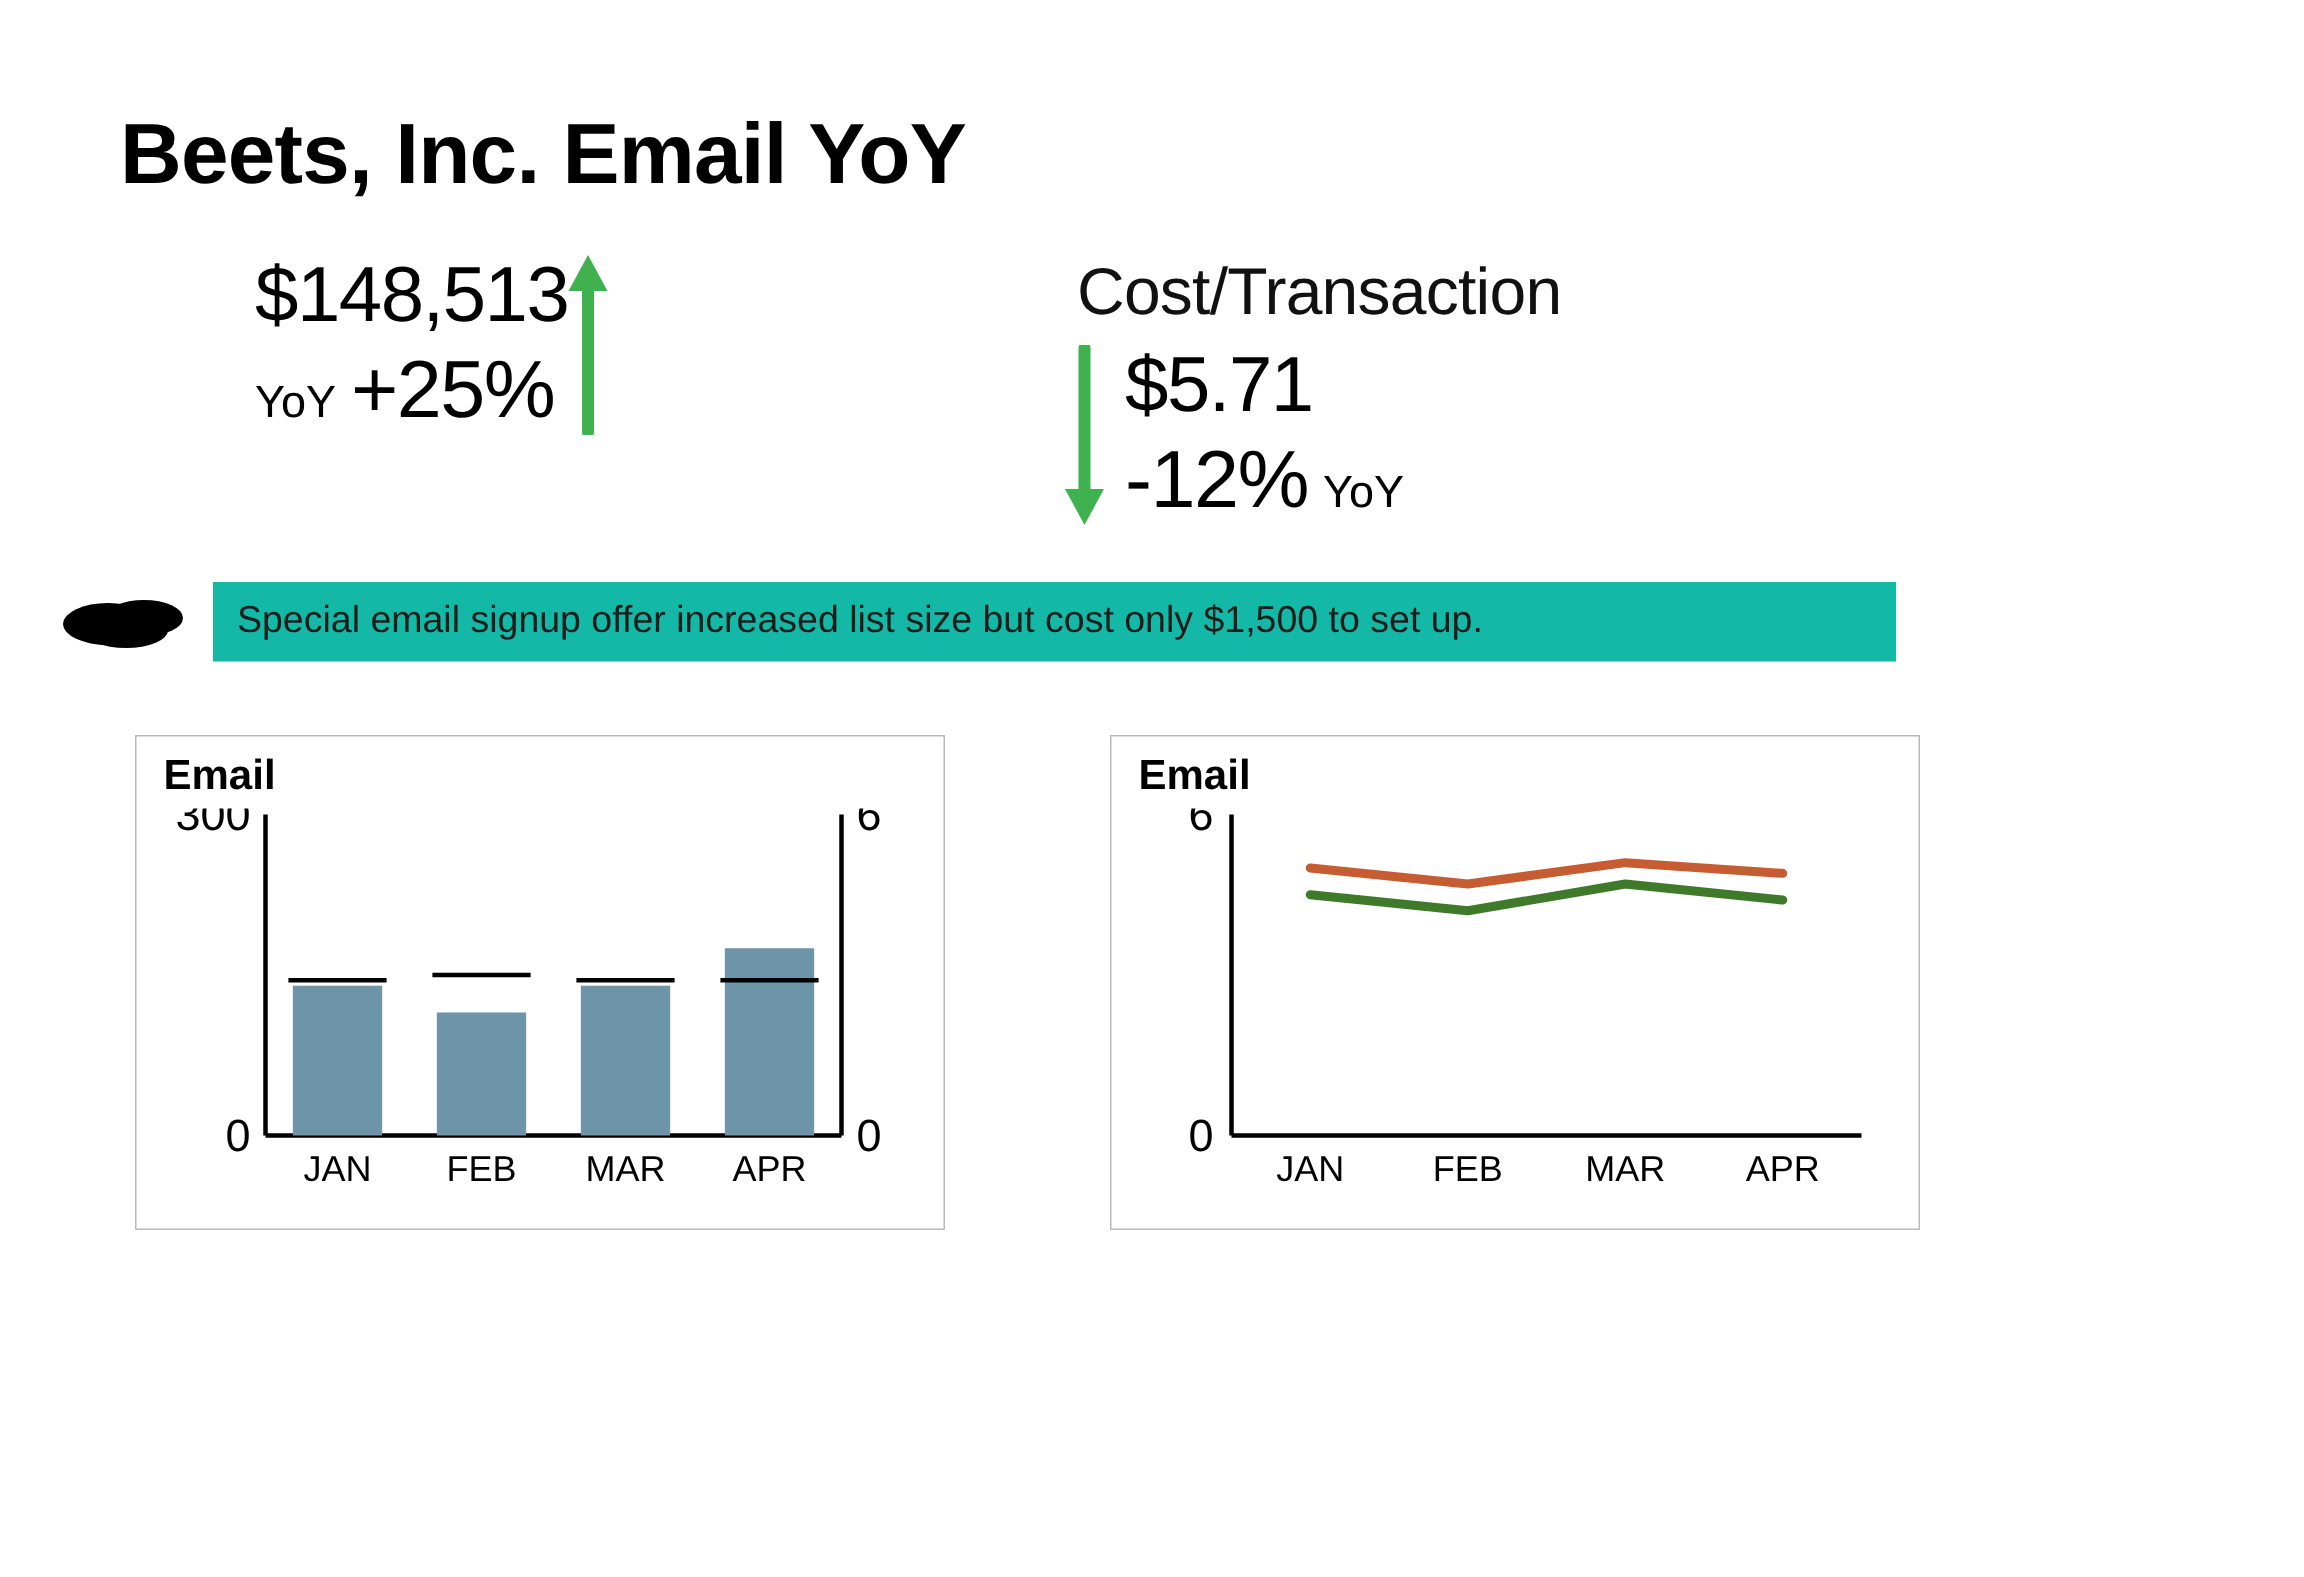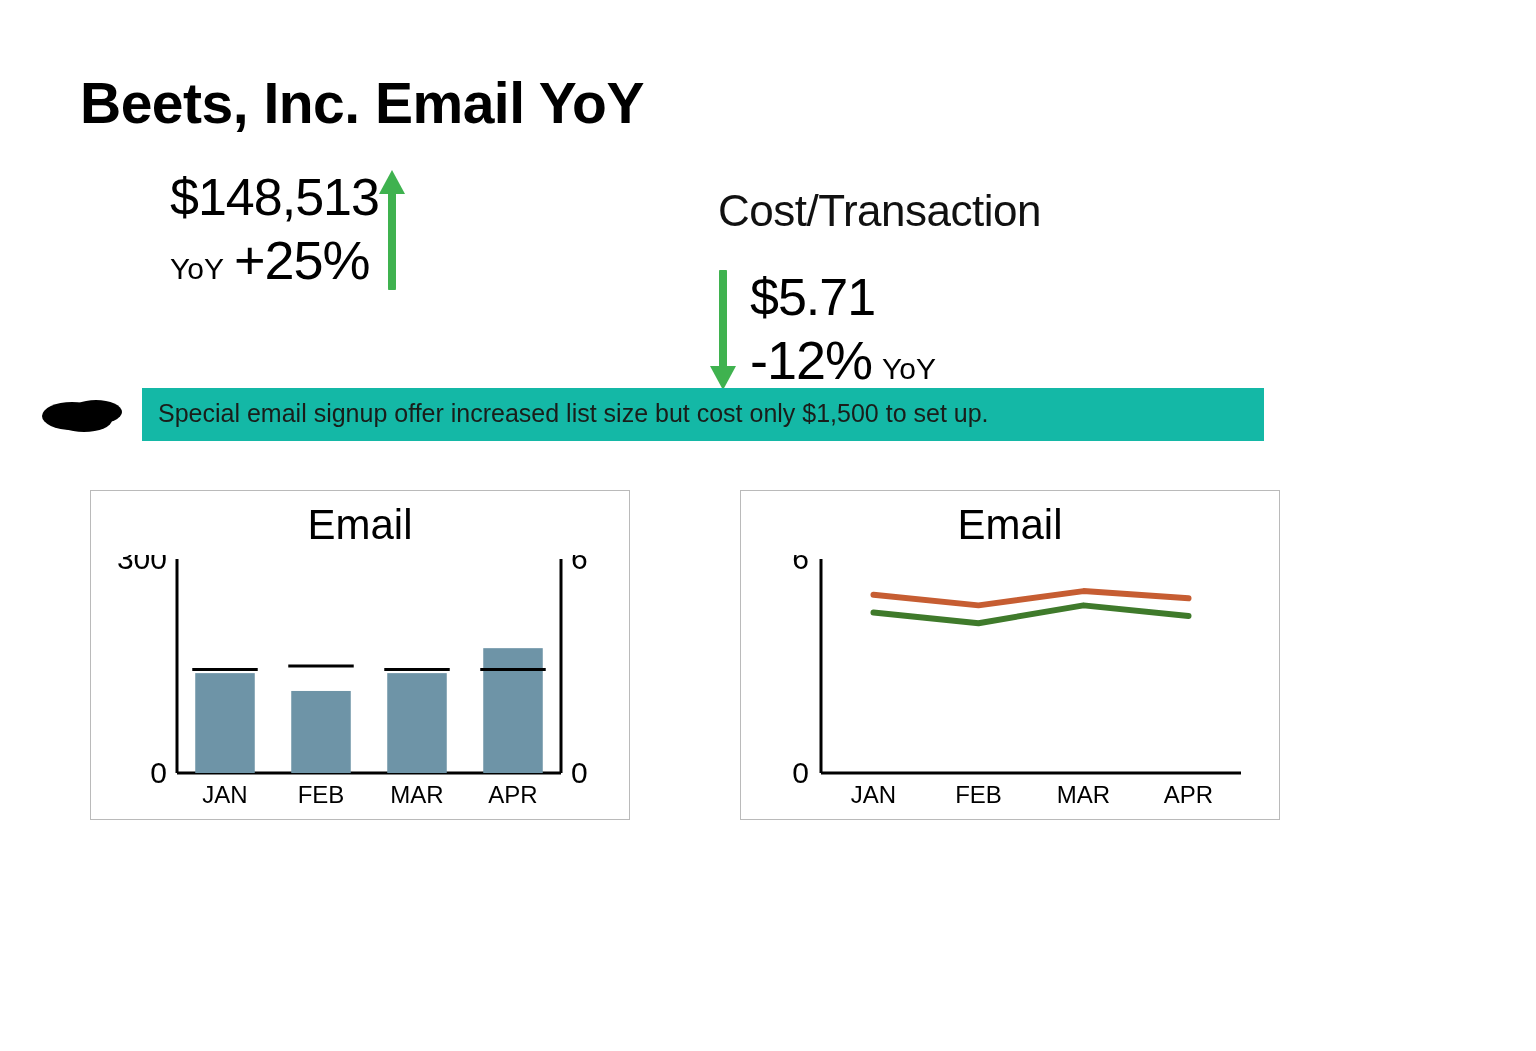--- a/index.html
+++ b/index.html
@@ -47,21 +47,20 @@
     letter-spacing: -0.5px;
   }
   .kpi-body-left {
     display: flex;
     align-items: stretch;
   }
   .kpi-body-right {
     display: flex;
     align-items: stretch;
     gap: 14px;
-    margin-top: 24px;
   }
   .kpi-text {
     display: flex;
     flex-direction: column;
     justify-content: center;
   }
   .kpi-value {
     font-size: 52px;
     font-weight: 400;
     letter-spacing: -1px;
@@ -125,23 +124,23 @@
   }
   .chart-card {
     border: 1px solid #bababa;
     padding: 10px 18px 18px 18px;
     box-sizing: border-box;
     background: #fff;
   }
   .chart-card-a { width: 540px; height: 330px; }
   .chart-card-b { width: 540px; height: 330px; }
   .chart-title {
-    text-align: center;
-    font-size: 42px;
-    font-weight: 400;
+    text-align: left;
+    font-size: 28px;
+    font-weight: 700;
     margin-bottom: 6px;
   }
   .chart-surface {
     position: relative;
     width: 100%;
     height: 260px;
   }
 </style>
 </head>
 <body>
@@ -164,21 +163,21 @@
         <div class="arrow">
           <svg width="26" height="120" viewBox="0 0 26 120">
             <line x1="13" y1="14" x2="13" y2="118" stroke="#3fb24f" stroke-width="8" stroke-linecap="round"></line>
             <polygon points="13,0 0,24 26,24" fill="#3fb24f"></polygon>
           </svg>
         </div>
       </div>
     </div>
 
     <div class="kpi" style="width:420px;">
-      <div class="kpi-label" style="text-align:left; margin-left:8px;margin-top:16px;">Cost/Transaction</div>
+      <div class="kpi-label" style="text-align:left; margin-left:8px;">Cost/Transaction</div>
       <div class="kpi-body-right">
         <div class="arrow">
           <svg width="26" height="120" viewBox="0 0 26 120">
             <line x1="13" y1="2" x2="13" y2="106" stroke="#3fb24f" stroke-width="8" stroke-linecap="round"></line>
             <polygon points="13,120 0,96 26,96" fill="#3fb24f"></polygon>
           </svg>
         </div>
         <div class="kpi-text">
           <div class="kpi-value">$5.71</div>
           <div class="kpi-delta-line">

